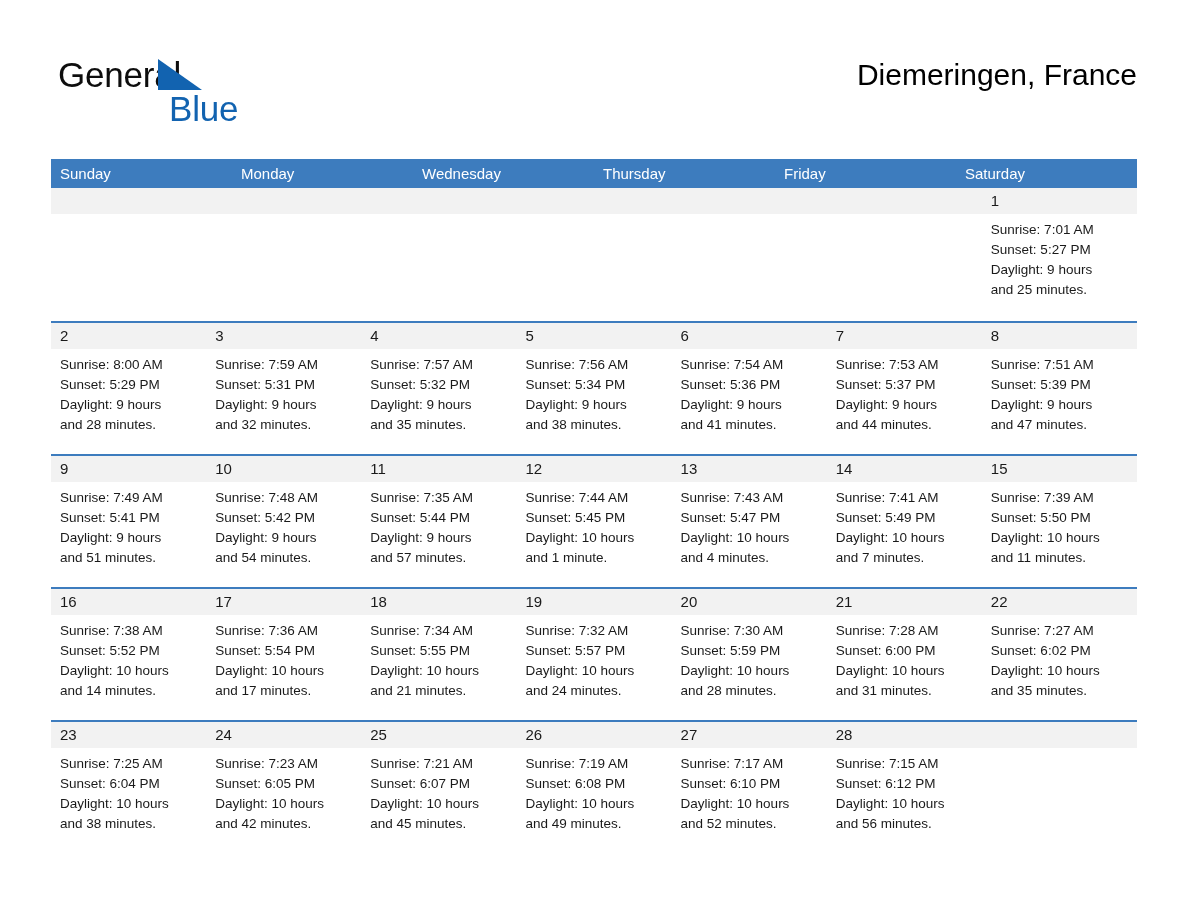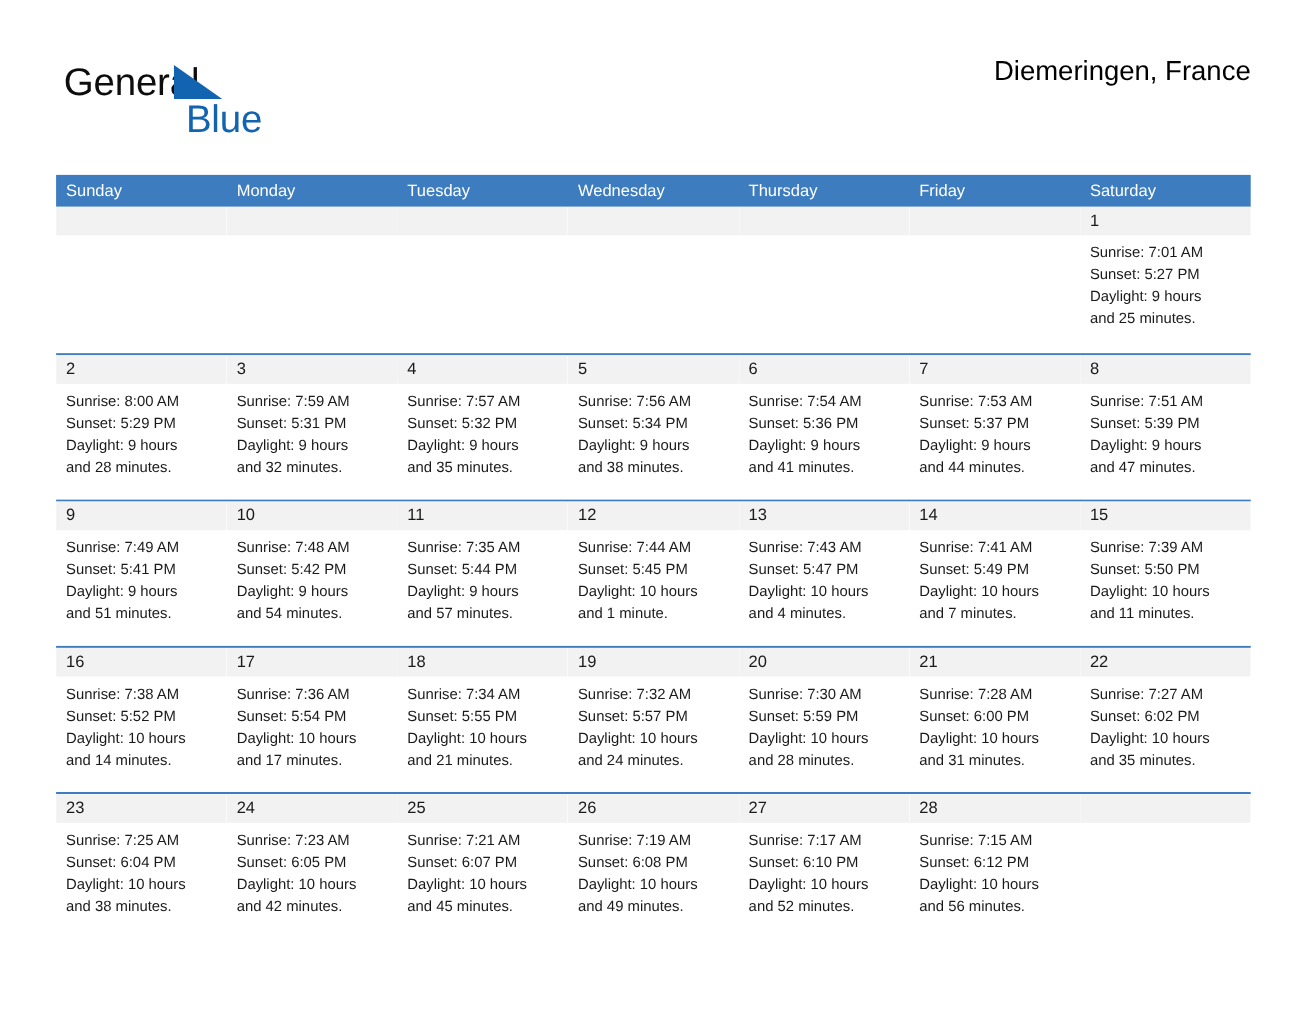--- a/index.html
+++ b/index.html
@@ -74,25 +74,25 @@
     text-align: right;
   }
   .month-title {
     font-size: 44px;
     line-height: 56px;
     font-weight: normal;
     color: #000000;
     white-space: nowrap;
   }
   .location {
-    font-size: 25px;
+    font-size: 30px;
     line-height: 34px;
     color: #000000;
     white-space: nowrap;
-    margin-top: 4px;
+    margin-top: 14px;
   }
 
   
   .calendar {
     position: absolute;
     left: 51px;
     top: 159px;
     width: 1086px;
   }
 
@@ -172,21 +172,20 @@
     <div class="titles">
       <div class="location">Diemeringen, France</div>
     </div>
 
   </div>
 
   <div class="calendar">
     <div class="weekhead" id="weekhead">
         <div class="wh-cell">Sunday</div>
         <div class="wh-cell">Monday</div>
-        <div class="wh-cell">Tuesday</div>
         <div class="wh-cell">Wednesday</div>
         <div class="wh-cell">Thursday</div>
         <div class="wh-cell">Friday</div>
         <div class="wh-cell">Saturday</div>
       </div>
     <div id="weeks">
         <div class="week first">
           <div class="daycell empty">
             <div class="numband"></div>
           </div>

